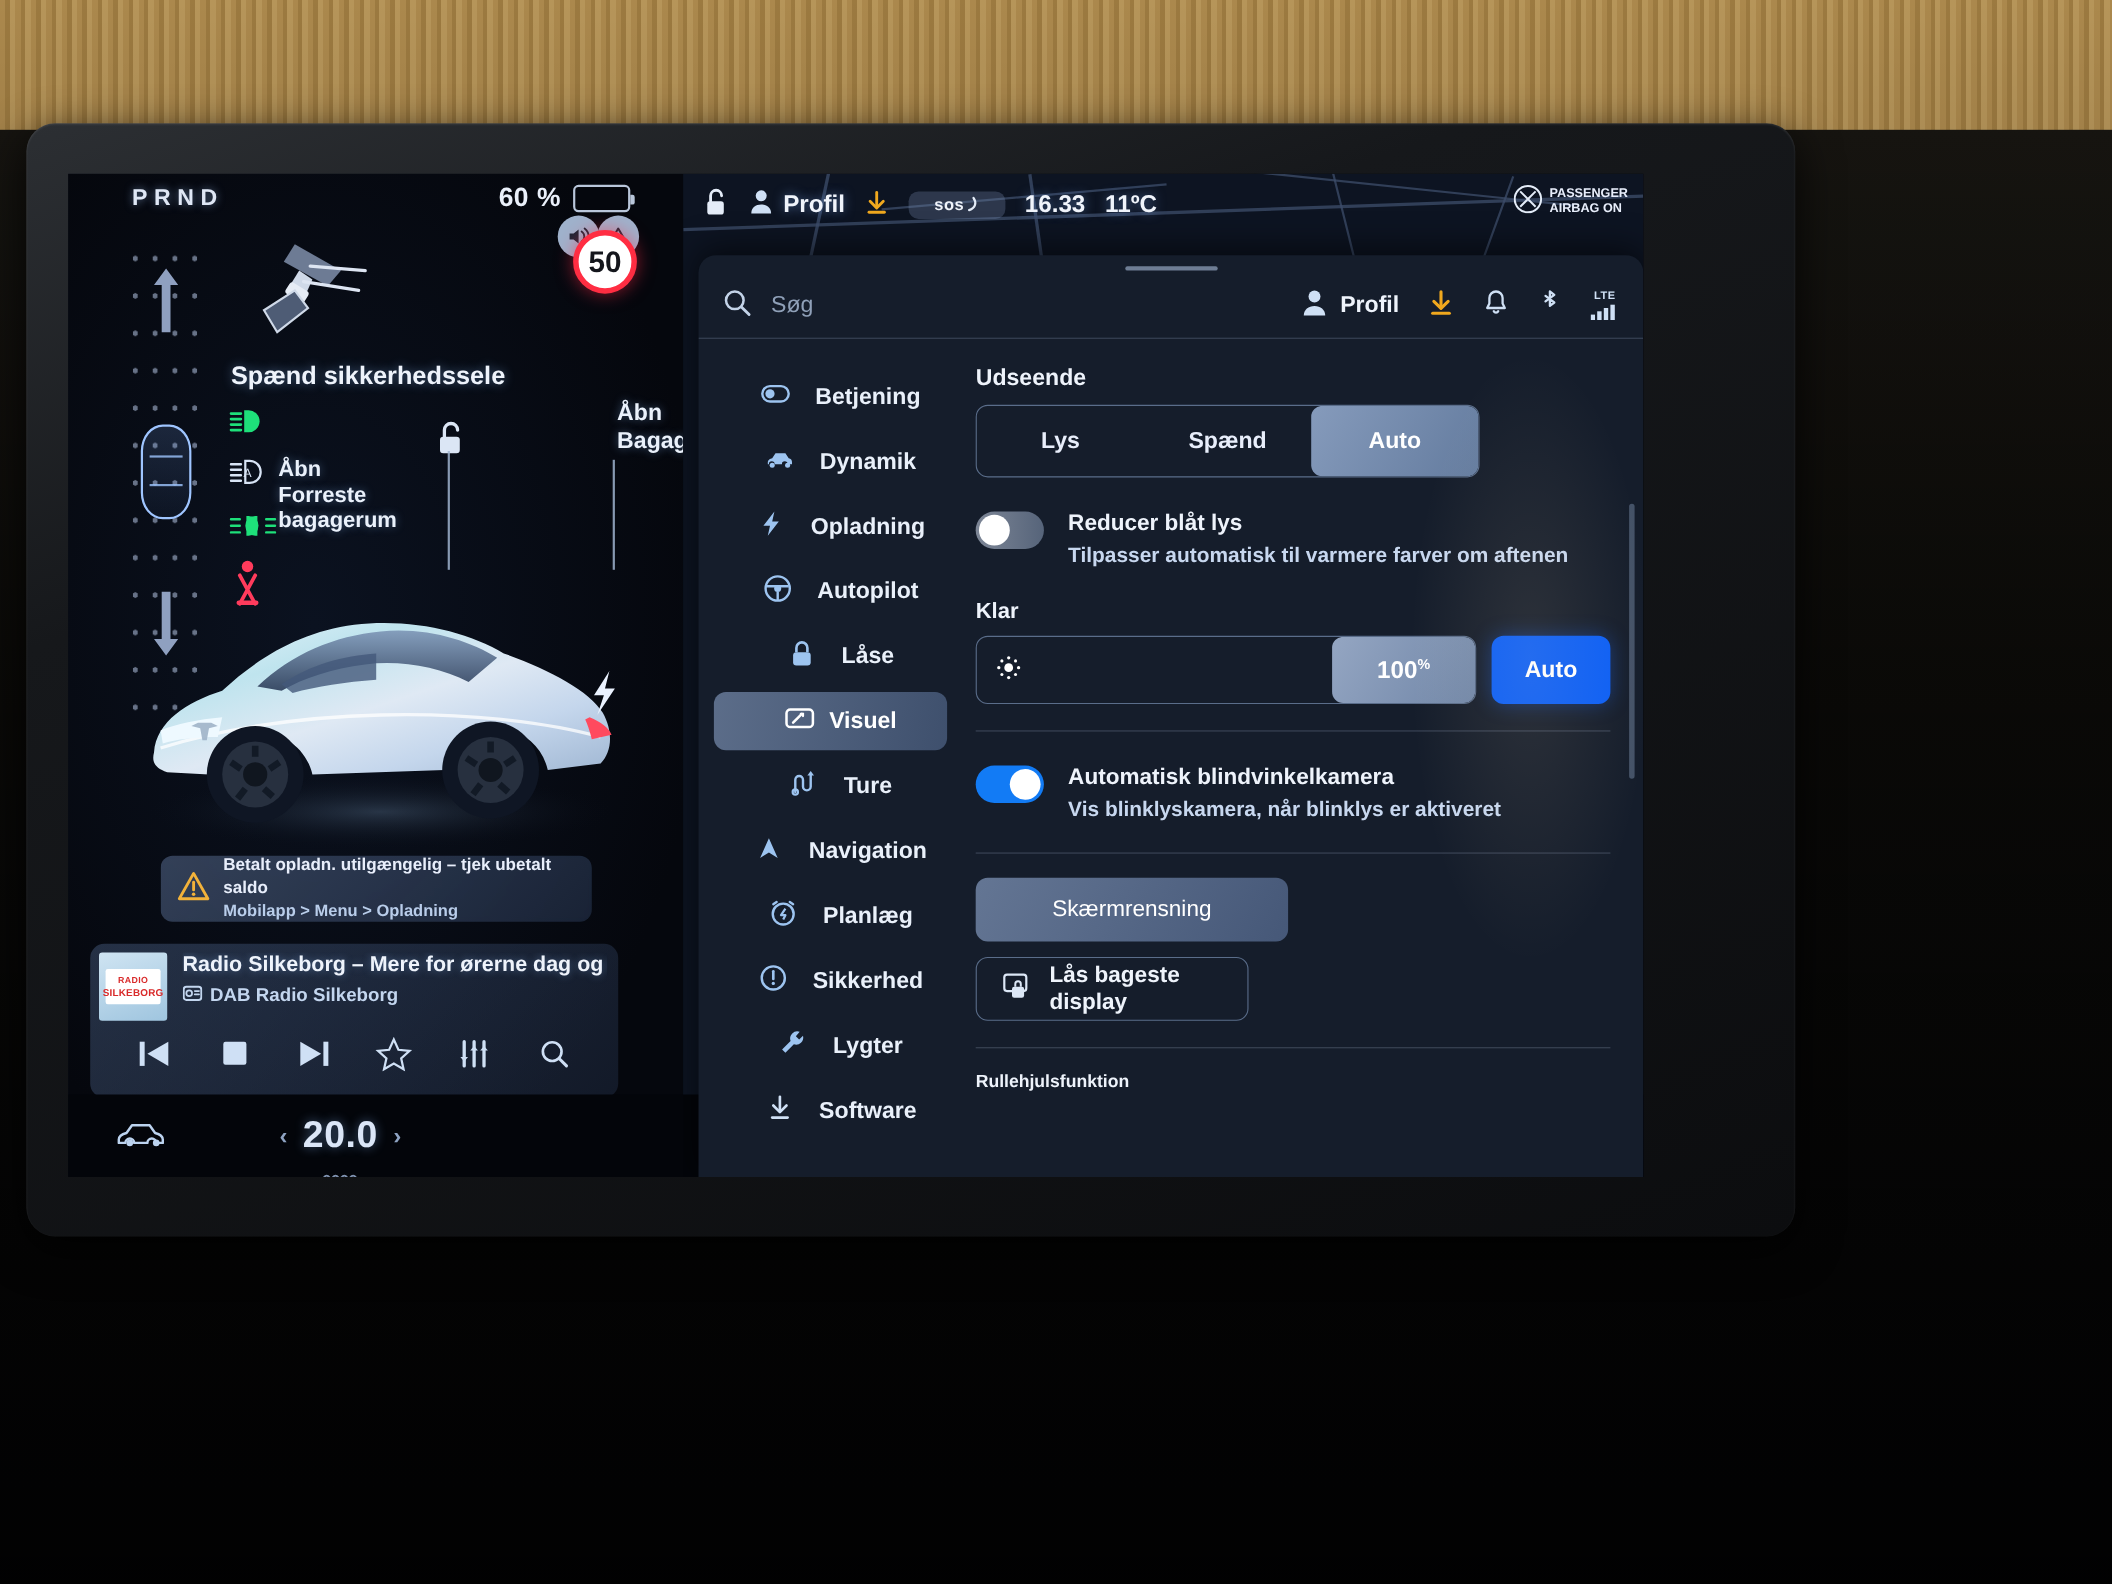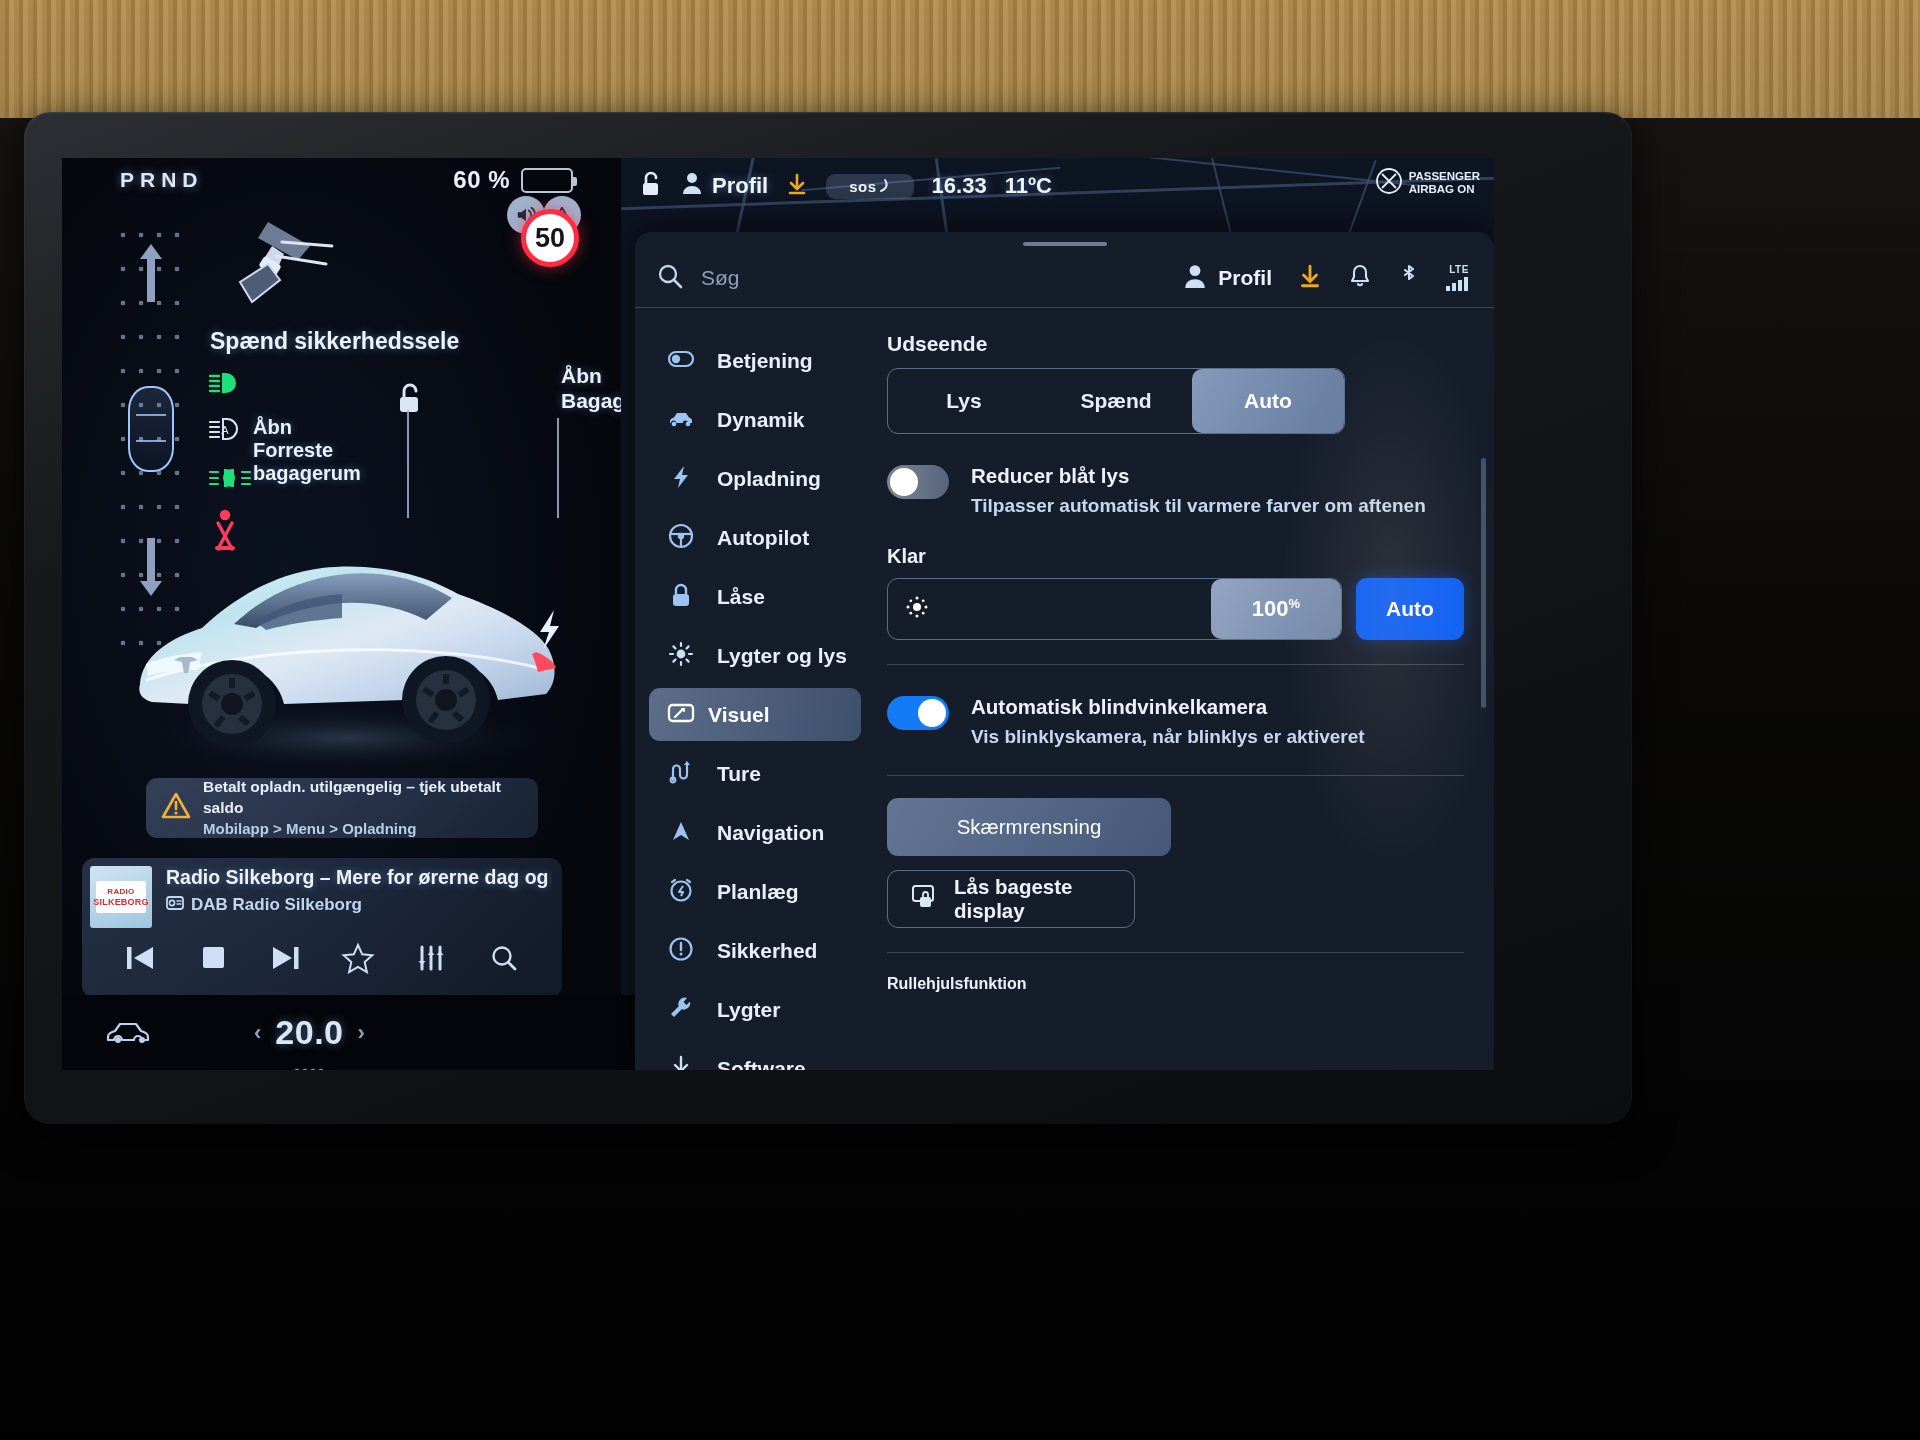--- a/index.html
+++ b/index.html
@@ -228,21 +228,21 @@
   .head-right { display:flex; align-items:center; gap:26px; }
   .profile-label { color:#eef3fb; font-size:21px; font-weight:bold; }
   .lte-wrap { display:flex; flex-direction:column; align-items:center; gap:1px; }
   .lte-txt { color:#cfe0f5; font-size:10px; font-weight:bold; letter-spacing:.5px; }
   .sheet-divider { height:1px; background:#3a4557; margin:0; }
 
   .sheet-body { display:flex; height:763px; }
   #navlist { width:282px; padding:26px 0 0 14px; }
   .navitem {
     display:flex; align-items:center; gap:22px;
-    height:53px; padding-left:18px; margin-bottom:6px; border-radius:11px; cursor:pointer;
+    height:53px; padding-left:18px; margin-bottom:6px; border-radius:11px; cursor:pointer;justify-content:center;
   }
   .navitem .lbl { color:#e9f0fa; font-size:21px; font-weight:bold; white-space:nowrap; }
   .navitem.active {
     background: linear-gradient(100deg, rgba(150,175,215,.55), rgba(120,150,200,.42));
     gap: 13px;
   }
   .navitem.active .lbl { color:#ffffff; }
 
   #content { flex:1; padding:24px 30px 0 26px; position:relative; }
   .sec-title { color:#eef3fb; font-size:21px; font-weight:bold; margin-bottom:12px; }
@@ -738,31 +738,20 @@
           <div class="navitem">
             <span>
               <svg width="28" height="26" viewBox="0 0 24 26">
                   <path d="M7 12V8a5 5 0 0110 0v4" fill="none" stroke="#9dc4f0" stroke-width="2.4"></path>
                   <rect x="4" y="12" width="16" height="12" rx="3" fill="#9dc4f0"></rect>
                 </svg>
             </span>
             <span class="lbl">Låse</span>
           </div>
 
-          <div class="navitem">
-            <span>
-              <svg width="28" height="26" viewBox="0 0 28 26">
-                  <circle cx="14" cy="13" r="4.4" fill="#cfe0f5"></circle>
-                  <g stroke="#cfe0f5" stroke-width="2.2" stroke-linecap="round">
-                    <path d="M14 2v3M14 21v3M3 13h3M22 13h3M6.4 5.4l2.1 2.1M19.5 18.5l2.1 2.1M21.6 5.4l-2.1 2.1M8.5 18.5l-2.1 2.1"></path>
-                  </g>
-                </svg>
-            </span>
-            <span class="lbl">Lygter og lys</span>
-          </div>
 
           <div class="navitem active">
             <span>
               <svg width="28" height="24" viewBox="0 0 28 24">
                   <rect x="2" y="4" width="24" height="16" rx="3.5" fill="none" stroke="#ffffff" stroke-width="2.3"></rect>
                   <path d="M8 16l8-8" stroke="#ffffff" stroke-width="2.3" stroke-linecap="round"></path>
                   <path d="M15 8h2v2" stroke="#ffffff" stroke-width="2" stroke-linecap="round"></path>
                 </svg>
             </span>
             <span class="lbl">Visuel</span>

